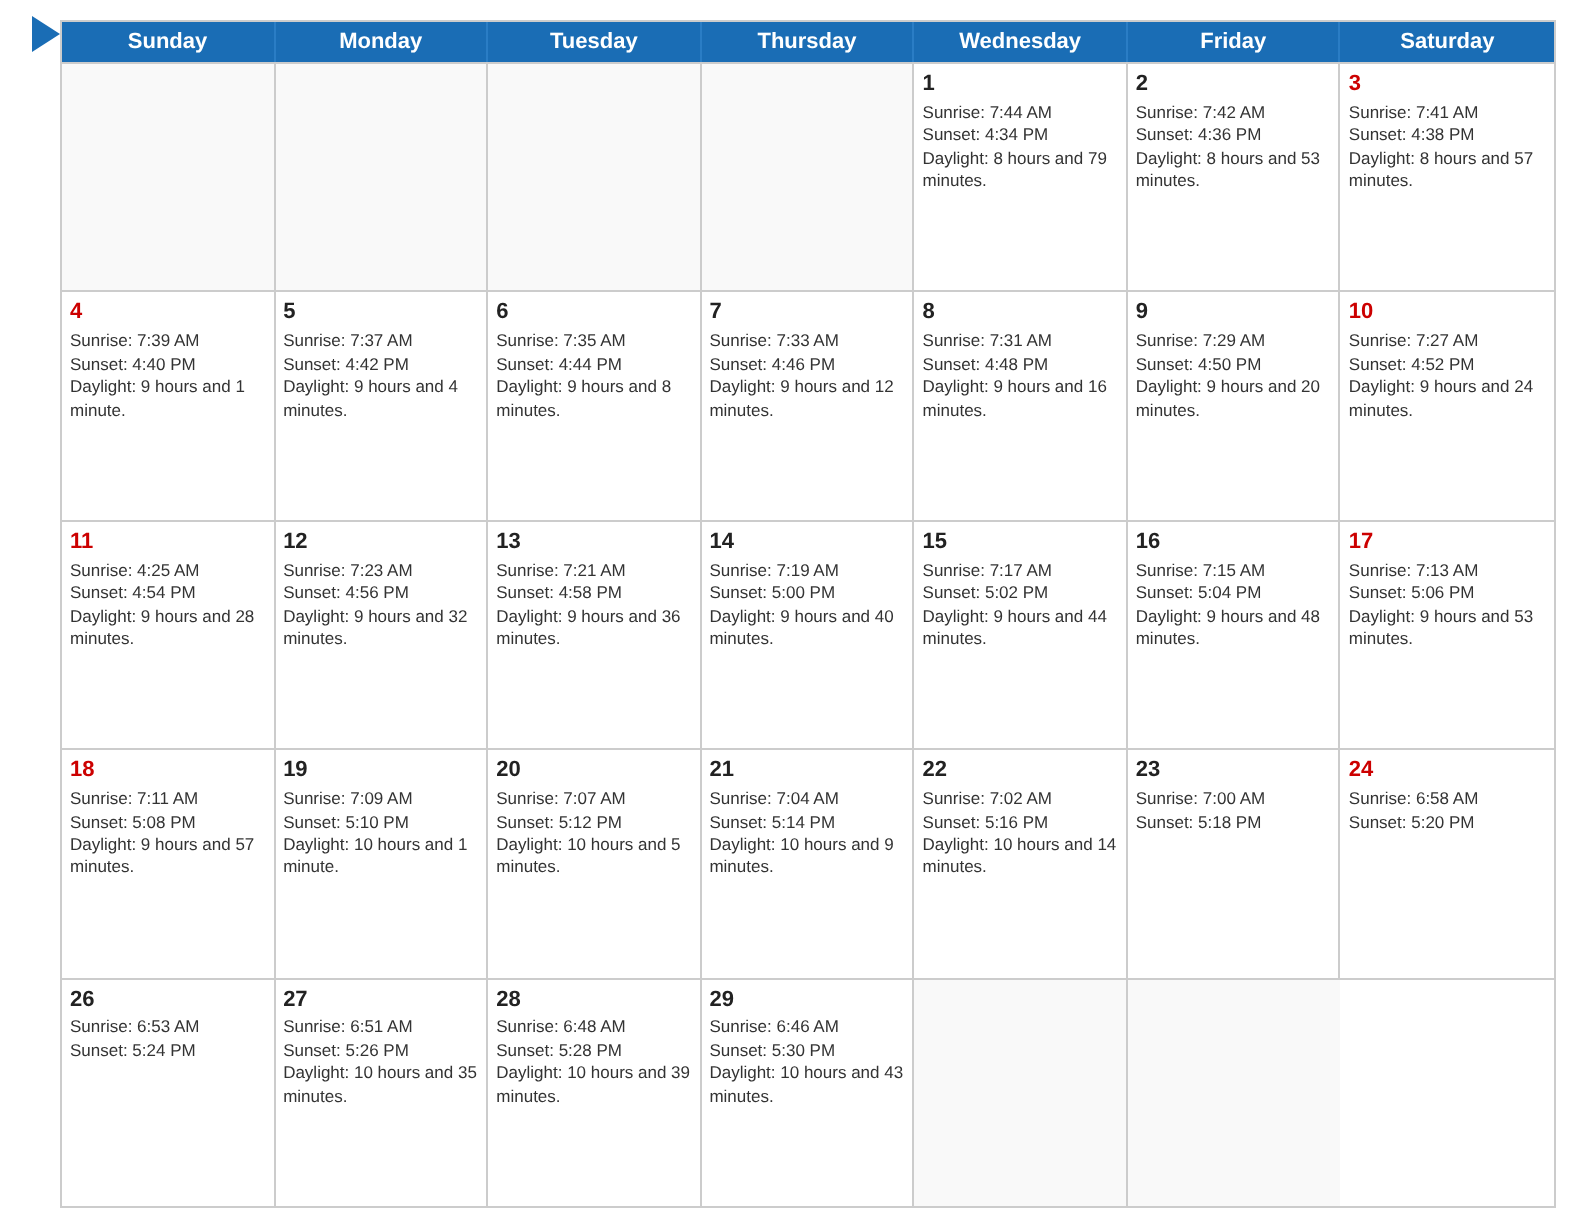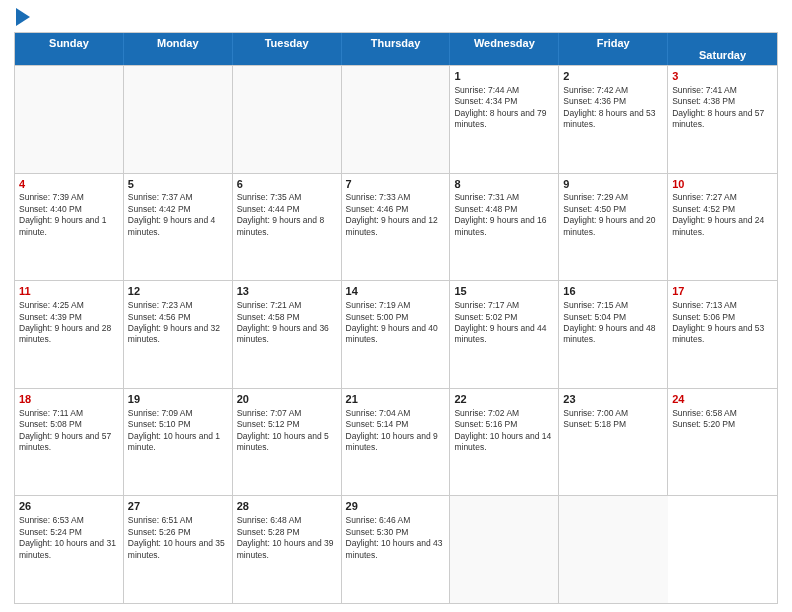--- a/index.html
+++ b/index.html
@@ -8,21 +8,21 @@
       background: #fff;
       width: 792px;
       height: 612px;
       overflow: hidden;
     }
     .page {
       width: 792px;
       height: 612px;
       background: #fff;
       display: flex;
-      flex-direction: column;
+      flex-direction: row;
       padding: 10px 14px 8px 14px;
     }
     .header {
       display: flex;
       justify-content: space-between;
       align-items: flex-start;
       margin-bottom: 6px;
     }
     .logo {
       display: flex;
@@ -72,21 +72,21 @@
       background: #1a6db5;
     }
     .cal-header-cell {
       color: #fff;
       font-size: 11px;
       font-weight: bold;
       padding: 4px 4px;
       text-align: center;
       border-right: 1px solid #2a7dc5;
     }
-    .cal-header-cell:last-child { border-right: none; margin-top: 12px; }
+    .cal-header-cell:last-child { border-right: none; }
     .cal-body {
       flex: 1;
       display: flex;
       flex-direction: column;
     }
     .cal-week {
       display: grid;
       grid-template-columns: repeat(7, 1fr);
       flex: 1;
       border-top: 1px solid #ccc;
@@ -153,39 +153,39 @@
         <div class="cal-week">
           <div class="cal-cell sun"><span class="day-num sun">4</span><span>Sunrise: 7:39 AM</span><br><span>Sunset: 4:40 PM</span><br><span>Daylight: 9 hours and 1 minute.</span></div>
           <div class="cal-cell"><span class="day-num">5</span><span>Sunrise: 7:37 AM</span><br><span>Sunset: 4:42 PM</span><br><span>Daylight: 9 hours and 4 minutes.</span></div>
           <div class="cal-cell"><span class="day-num">6</span><span>Sunrise: 7:35 AM</span><br><span>Sunset: 4:44 PM</span><br><span>Daylight: 9 hours and 8 minutes.</span></div>
           <div class="cal-cell"><span class="day-num">7</span><span>Sunrise: 7:33 AM</span><br><span>Sunset: 4:46 PM</span><br><span>Daylight: 9 hours and 12 minutes.</span></div>
           <div class="cal-cell"><span class="day-num">8</span><span>Sunrise: 7:31 AM</span><br><span>Sunset: 4:48 PM</span><br><span>Daylight: 9 hours and 16 minutes.</span></div>
           <div class="cal-cell"><span class="day-num">9</span><span>Sunrise: 7:29 AM</span><br><span>Sunset: 4:50 PM</span><br><span>Daylight: 9 hours and 20 minutes.</span></div>
           <div class="cal-cell sat"><span class="day-num sat">10</span><span>Sunrise: 7:27 AM</span><br><span>Sunset: 4:52 PM</span><br><span>Daylight: 9 hours and 24 minutes.</span></div>
         </div>
         <div class="cal-week">
-          <div class="cal-cell sun"><span class="day-num sun">11</span><span>Sunrise: 4:25 AM</span><br><span>Sunset: 4:39 PM</span><br><span>Daylight: 9 hours and 28 minutes.</span></div>
+          <div class="cal-cell sun"><span class="day-num sun">11</span><span>Sunrise: 4:25 AM</span><br><span>Sunset: 4:54 PM</span><br><span>Daylight: 9 hours and 28 minutes.</span></div>
           <div class="cal-cell"><span class="day-num">12</span><span>Sunrise: 7:23 AM</span><br><span>Sunset: 4:56 PM</span><br><span>Daylight: 9 hours and 32 minutes.</span></div>
           <div class="cal-cell"><span class="day-num">13</span><span>Sunrise: 7:21 AM</span><br><span>Sunset: 4:58 PM</span><br><span>Daylight: 9 hours and 36 minutes.</span></div>
           <div class="cal-cell"><span class="day-num">14</span><span>Sunrise: 7:19 AM</span><br><span>Sunset: 5:00 PM</span><br><span>Daylight: 9 hours and 40 minutes.</span></div>
           <div class="cal-cell"><span class="day-num">15</span><span>Sunrise: 7:17 AM</span><br><span>Sunset: 5:02 PM</span><br><span>Daylight: 9 hours and 44 minutes.</span></div>
           <div class="cal-cell"><span class="day-num">16</span><span>Sunrise: 7:15 AM</span><br><span>Sunset: 5:04 PM</span><br><span>Daylight: 9 hours and 48 minutes.</span></div>
           <div class="cal-cell sat"><span class="day-num sat">17</span><span>Sunrise: 7:13 AM</span><br><span>Sunset: 5:06 PM</span><br><span>Daylight: 9 hours and 53 minutes.</span></div>
         </div>
         <div class="cal-week">
           <div class="cal-cell sun"><span class="day-num sun">18</span><span>Sunrise: 7:11 AM</span><br><span>Sunset: 5:08 PM</span><br><span>Daylight: 9 hours and 57 minutes.</span></div>
           <div class="cal-cell"><span class="day-num">19</span><span>Sunrise: 7:09 AM</span><br><span>Sunset: 5:10 PM</span><br><span>Daylight: 10 hours and 1 minute.</span></div>
           <div class="cal-cell"><span class="day-num">20</span><span>Sunrise: 7:07 AM</span><br><span>Sunset: 5:12 PM</span><br><span>Daylight: 10 hours and 5 minutes.</span></div>
           <div class="cal-cell"><span class="day-num">21</span><span>Sunrise: 7:04 AM</span><br><span>Sunset: 5:14 PM</span><br><span>Daylight: 10 hours and 9 minutes.</span></div>
           <div class="cal-cell"><span class="day-num">22</span><span>Sunrise: 7:02 AM</span><br><span>Sunset: 5:16 PM</span><br><span>Daylight: 10 hours and 14 minutes.</span></div>
           <div class="cal-cell"><span class="day-num">23</span><span>Sunrise: 7:00 AM</span><br><span>Sunset: 5:18 PM</span><br></div>
           <div class="cal-cell sat"><span class="day-num sat">24</span><span>Sunrise: 6:58 AM</span><br><span>Sunset: 5:20 PM</span><br></div>
         </div>
         <div class="cal-week">
-          <div class="cal-cell"><span class="day-num">26</span><span>Sunrise: 6:53 AM</span><br><span>Sunset: 5:24 PM</span><br><span>Daylight: 10 hours and 31 minutes.</span></div>
+          <div class="cal-cell"><span class="day-num">26</span><span>Sunrise: 6:53 AM</span><br><span>Sunset: 5:24 PM</span><br></div>
           <div class="cal-cell"><span class="day-num">27</span><span>Sunrise: 6:51 AM</span><br><span>Sunset: 5:26 PM</span><br><span>Daylight: 10 hours and 35 minutes.</span></div>
           <div class="cal-cell"><span class="day-num">28</span><span>Sunrise: 6:48 AM</span><br><span>Sunset: 5:28 PM</span><br><span>Daylight: 10 hours and 39 minutes.</span></div>
           <div class="cal-cell"><span class="day-num">29</span><span>Sunrise: 6:46 AM</span><br><span>Sunset: 5:30 PM</span><br><span>Daylight: 10 hours and 43 minutes.</span></div>
           <div class="cal-cell empty"></div>
           <div class="cal-cell empty"></div>
         </div>
       </div>
   </div>
 </div>
 

